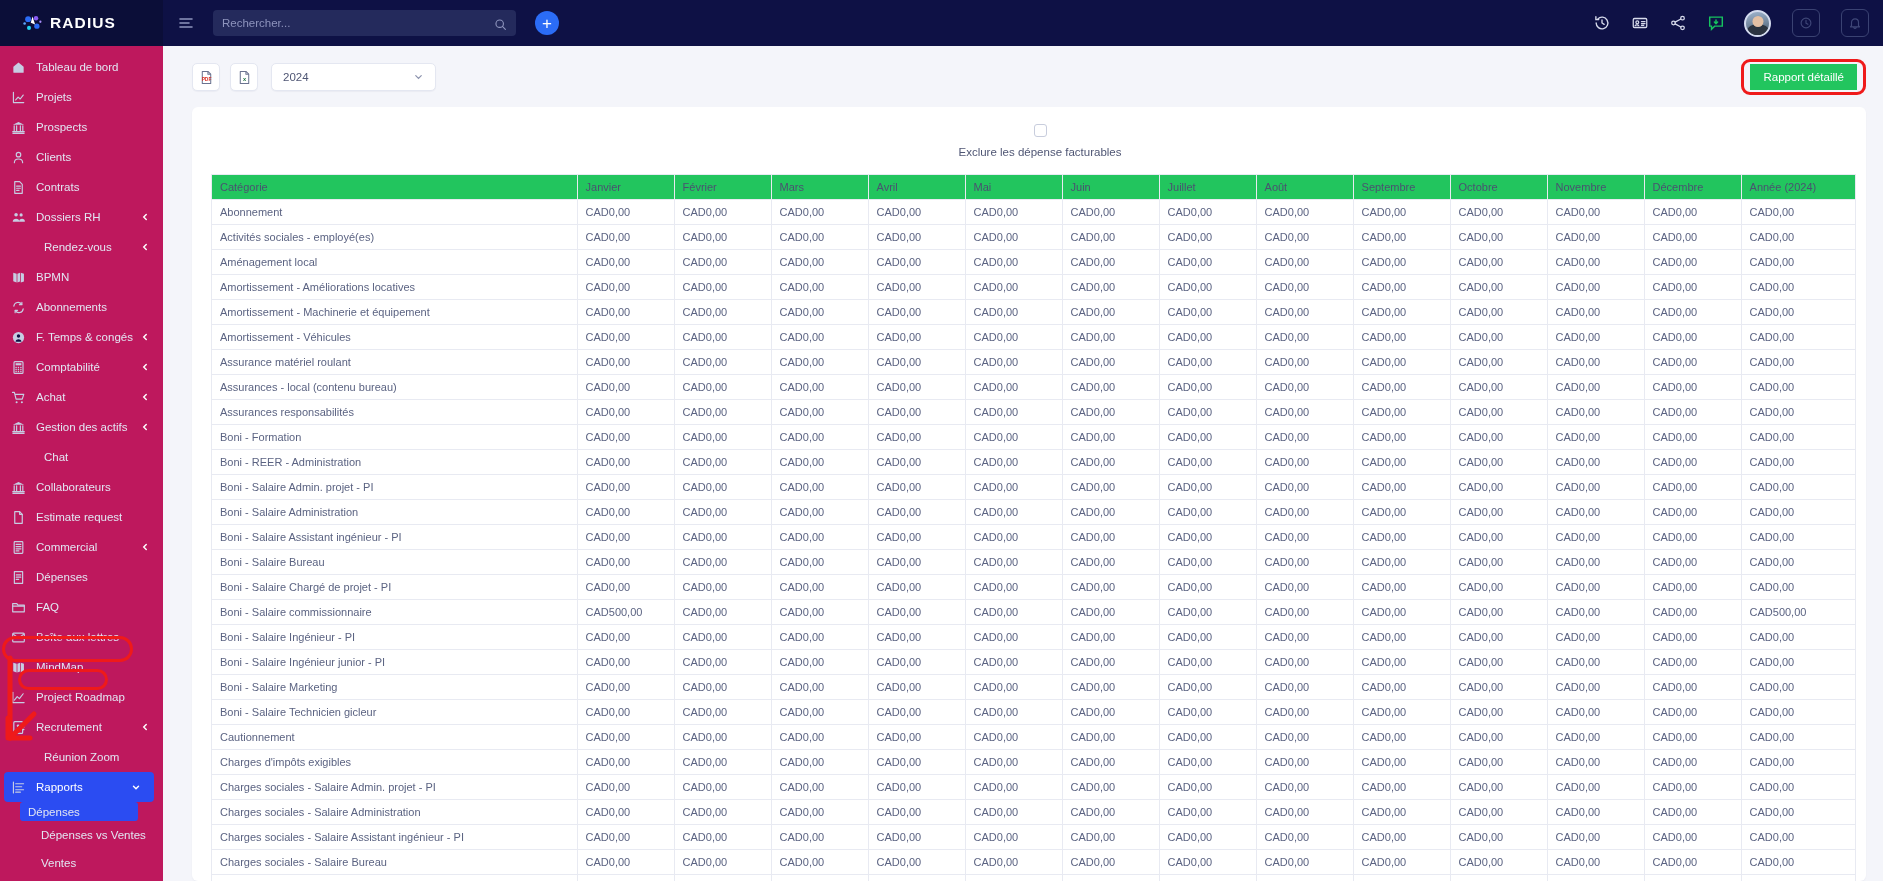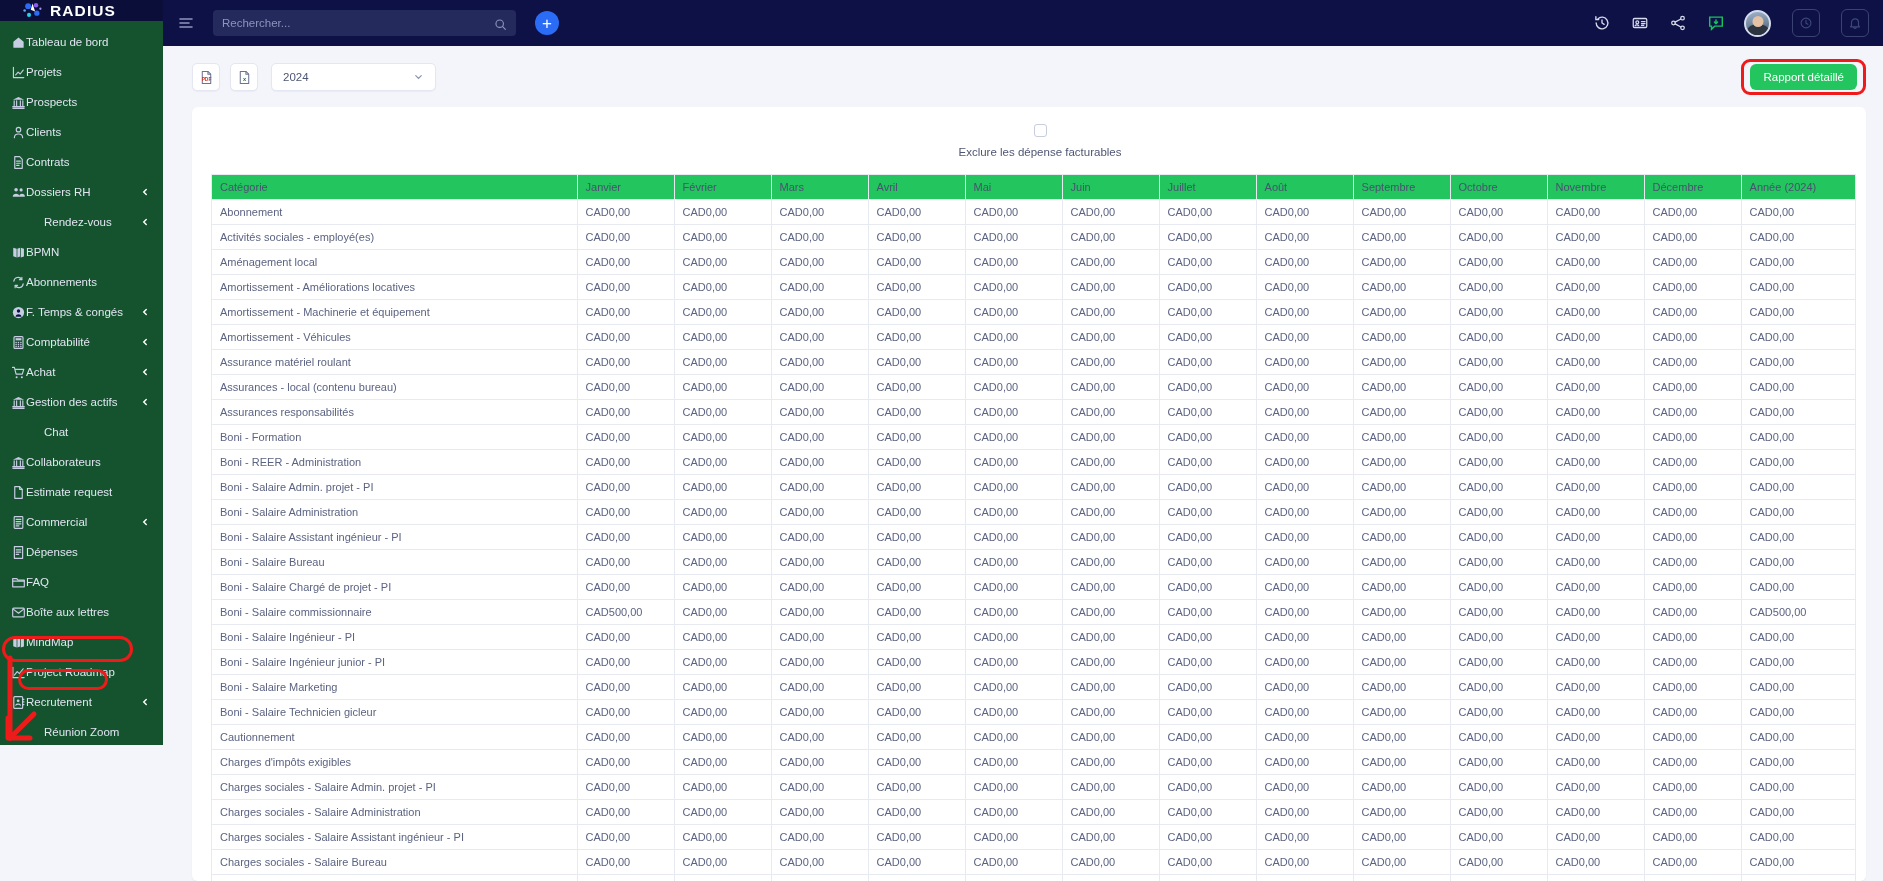--- a/index.html
+++ b/index.html
@@ -6,39 +6,39 @@
   html, body {
     width: 1883px; height: 881px;
     overflow: hidden;
     font-family: "Liberation Sans", sans-serif;
     background: #f4f5fa;
   }
   .app { display: flex; width: 1883px; height: 881px; position: relative; }
 
   
   .sidebar {
-    width: 163px; min-width: 163px; height: 745px;
-    background: #14532d;
+    width: 163px; min-width: 163px; height: 881px;
+    background: #be185d;
     display: flex; flex-direction: column;
     overflow: hidden;
     position: relative;
   }
   .brand {
     height: 46px; display: flex; align-items: center; gap: 7px;
     padding-left: 22px;
     background: #0b0e38;
   }
   .brand-logo { width: 21px; height: 21px; position: relative; }
   .brand-name {
     color: #ffffff; font-size: 15.5px; font-weight: bold; letter-spacing: 1.1px;
   }
   .nav { flex: 1; padding-top: 6px; }
   .nav-item {
     display: flex; align-items: center;
-    height: 30px; padding-left: 10px; 
+    height: 30px; padding-left: 10px; gap: 10px;
     color: #e2e6f3; font-size: 11.5px;
     position: relative; cursor: pointer;
   }
   .nav-item .ico { width: 16px; height: 16px; flex: 0 0 16px;
     display: flex; align-items: center; justify-content: center; color: #c7cde3; }
   .nav-item .ico svg { width: 15px; height: 15px; display: block; }
   .nav-item .lbl { white-space: nowrap; }
   .nav-item .chev {
     position: absolute; right: 13px; color: #ffffff; font-size: 10px;
     display: flex; align-items: center;
@@ -134,21 +134,21 @@
   .icon-btn svg { width: 15px; height: 15px; }
   .year-select {
     width: 165px; height: 28px; background: #fff; border: 1px solid #e4e7f1;
     border-radius: 5px; display: flex; align-items: center; justify-content: space-between;
     padding: 0 11px; font-size: 11.5px; color: #4f5674; cursor: pointer;
     box-shadow: 0 1px 1px rgba(20,30,70,.04); margin-left: 3px;
   }
   .year-select .chev-d { color: #8b92ad; font-size: 10px; }
   .detail-btn-wrap { margin-left: auto; position: relative; padding: 5px 9px; }
   .detail-btn {
-    background: #22c55e; color: #fff; border: none; border-radius: 6px;
+    background: #22c55e; color: #fff; border: none; border-radius: 0;
     font-size: 11.5px; padding: 7px 13px; cursor: pointer;
     font-family: "Liberation Sans", sans-serif;
   }
   .ann-detail {
     position: absolute; left: 0px; top: 0px; right: 0; bottom: 0;
     border: 3px solid #ef1a1a; border-radius: 9px; pointer-events: none;
   }
 
   
   .panel {

